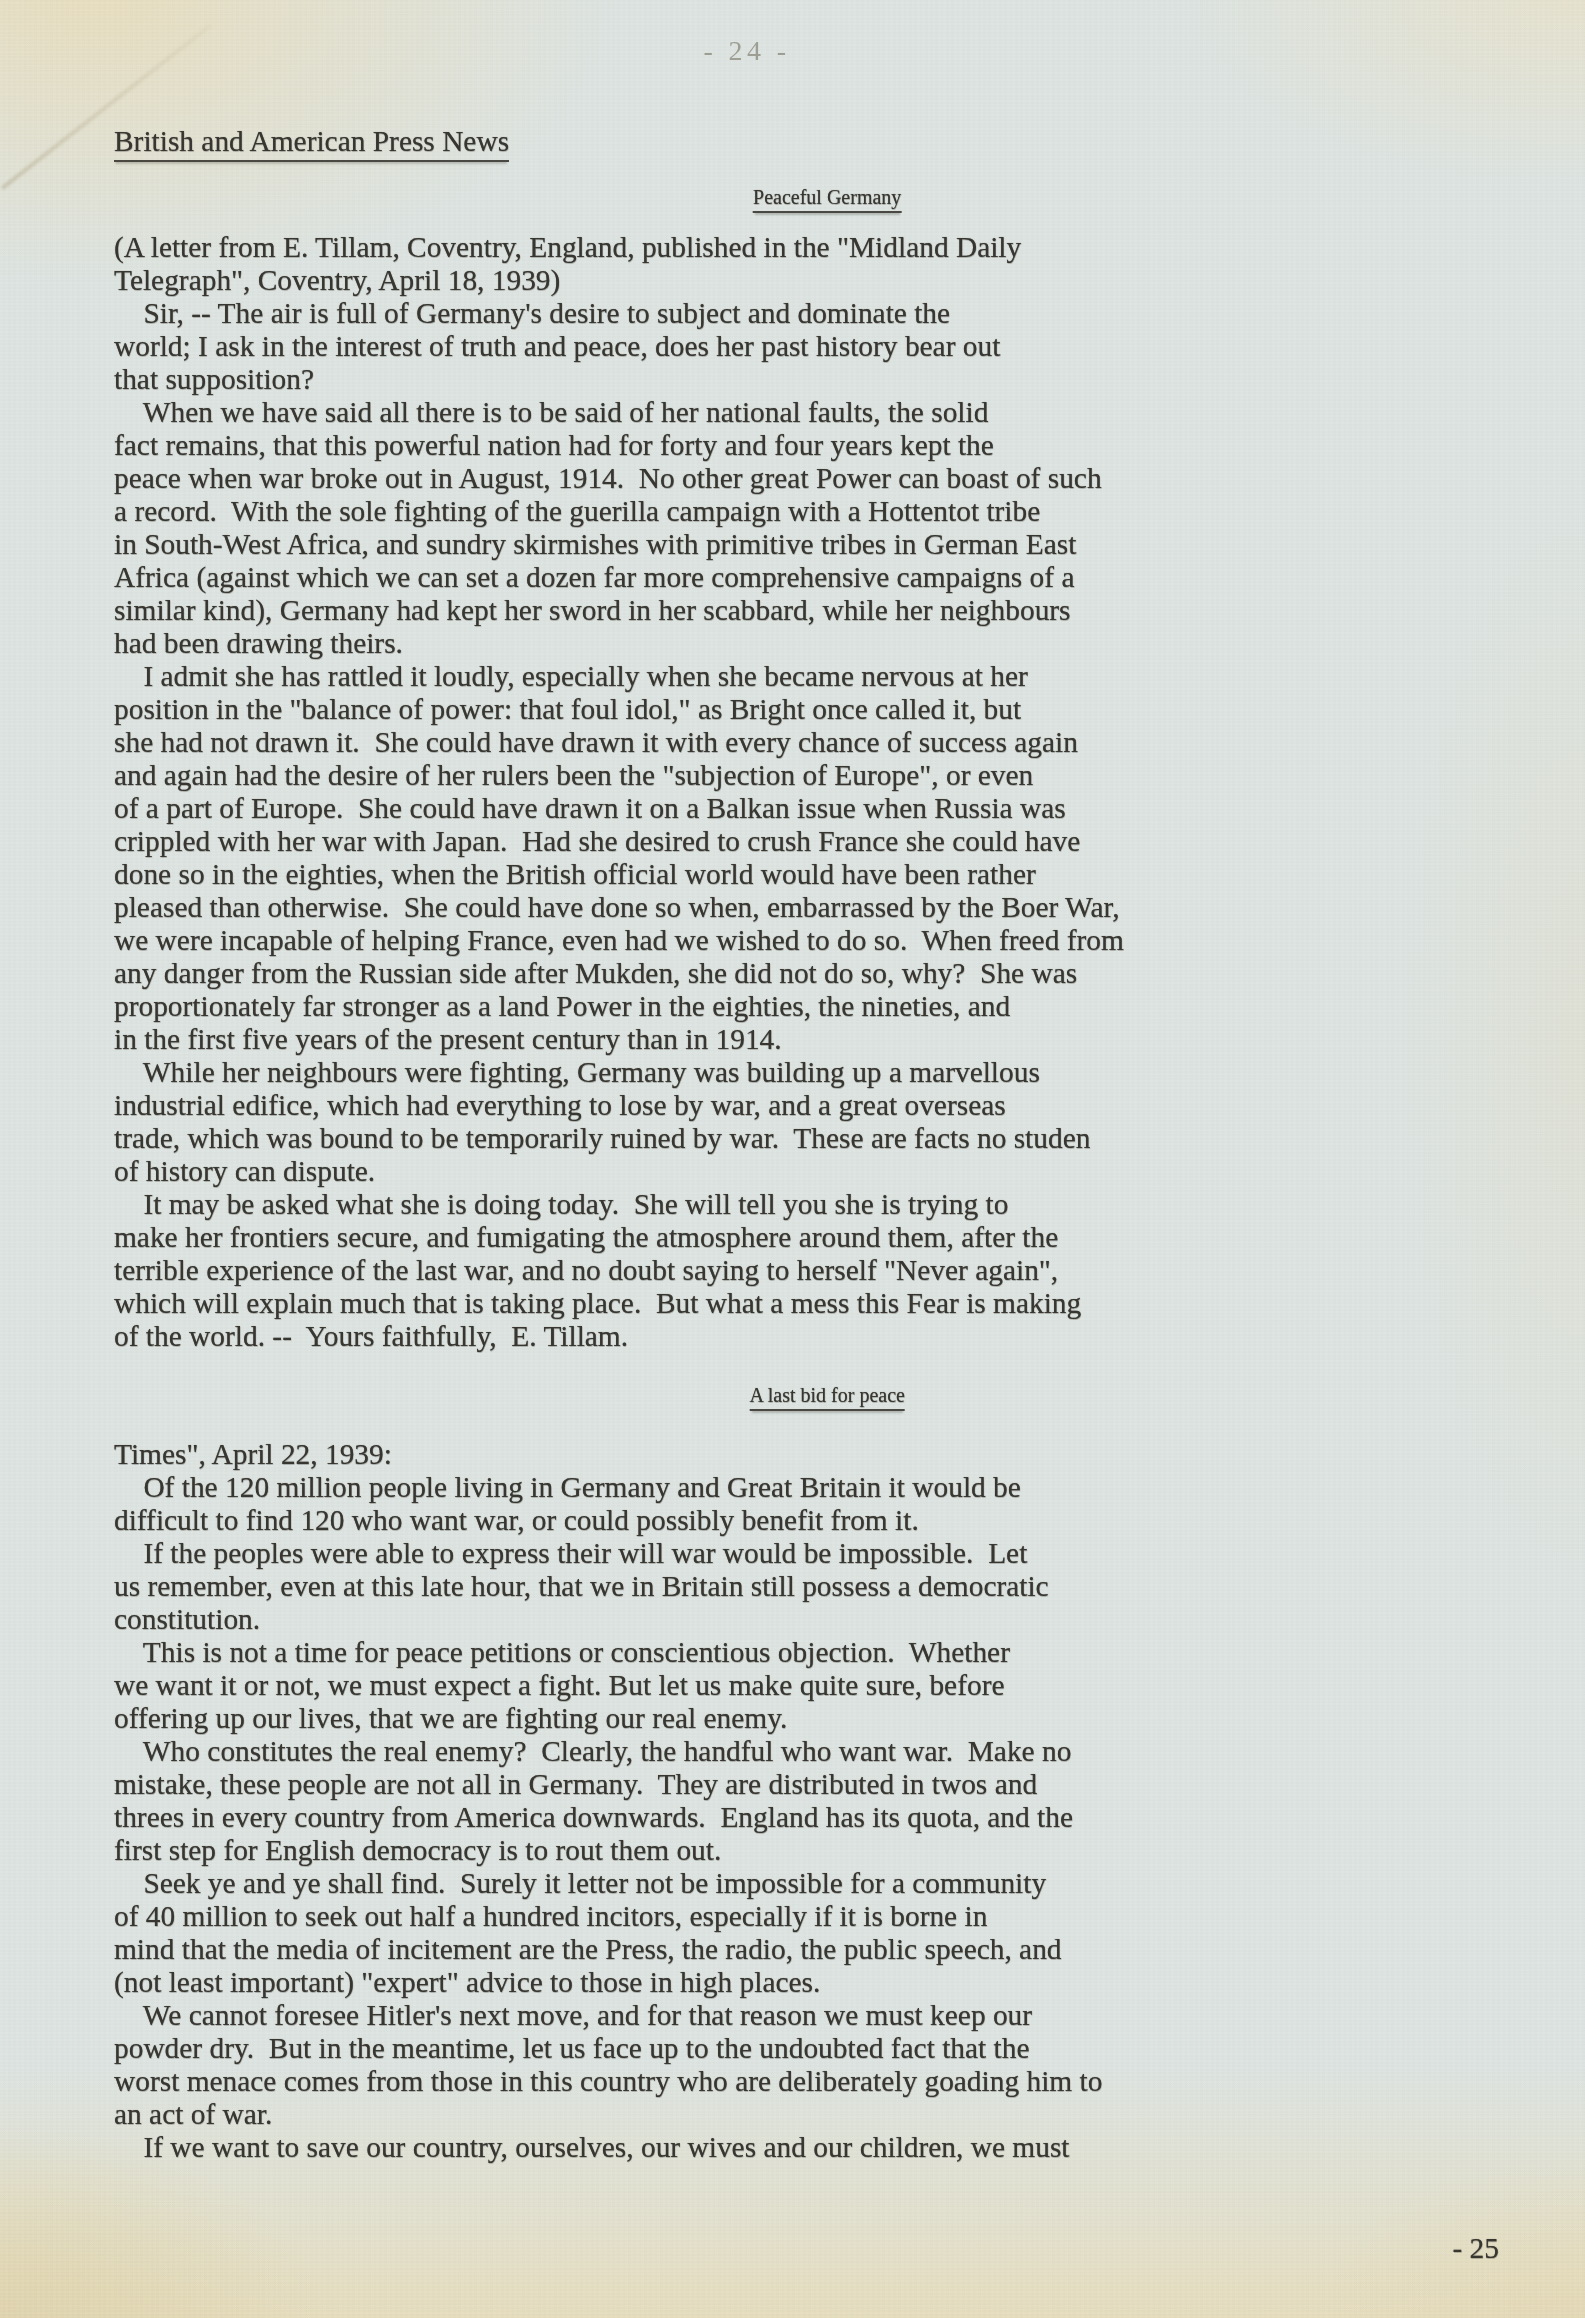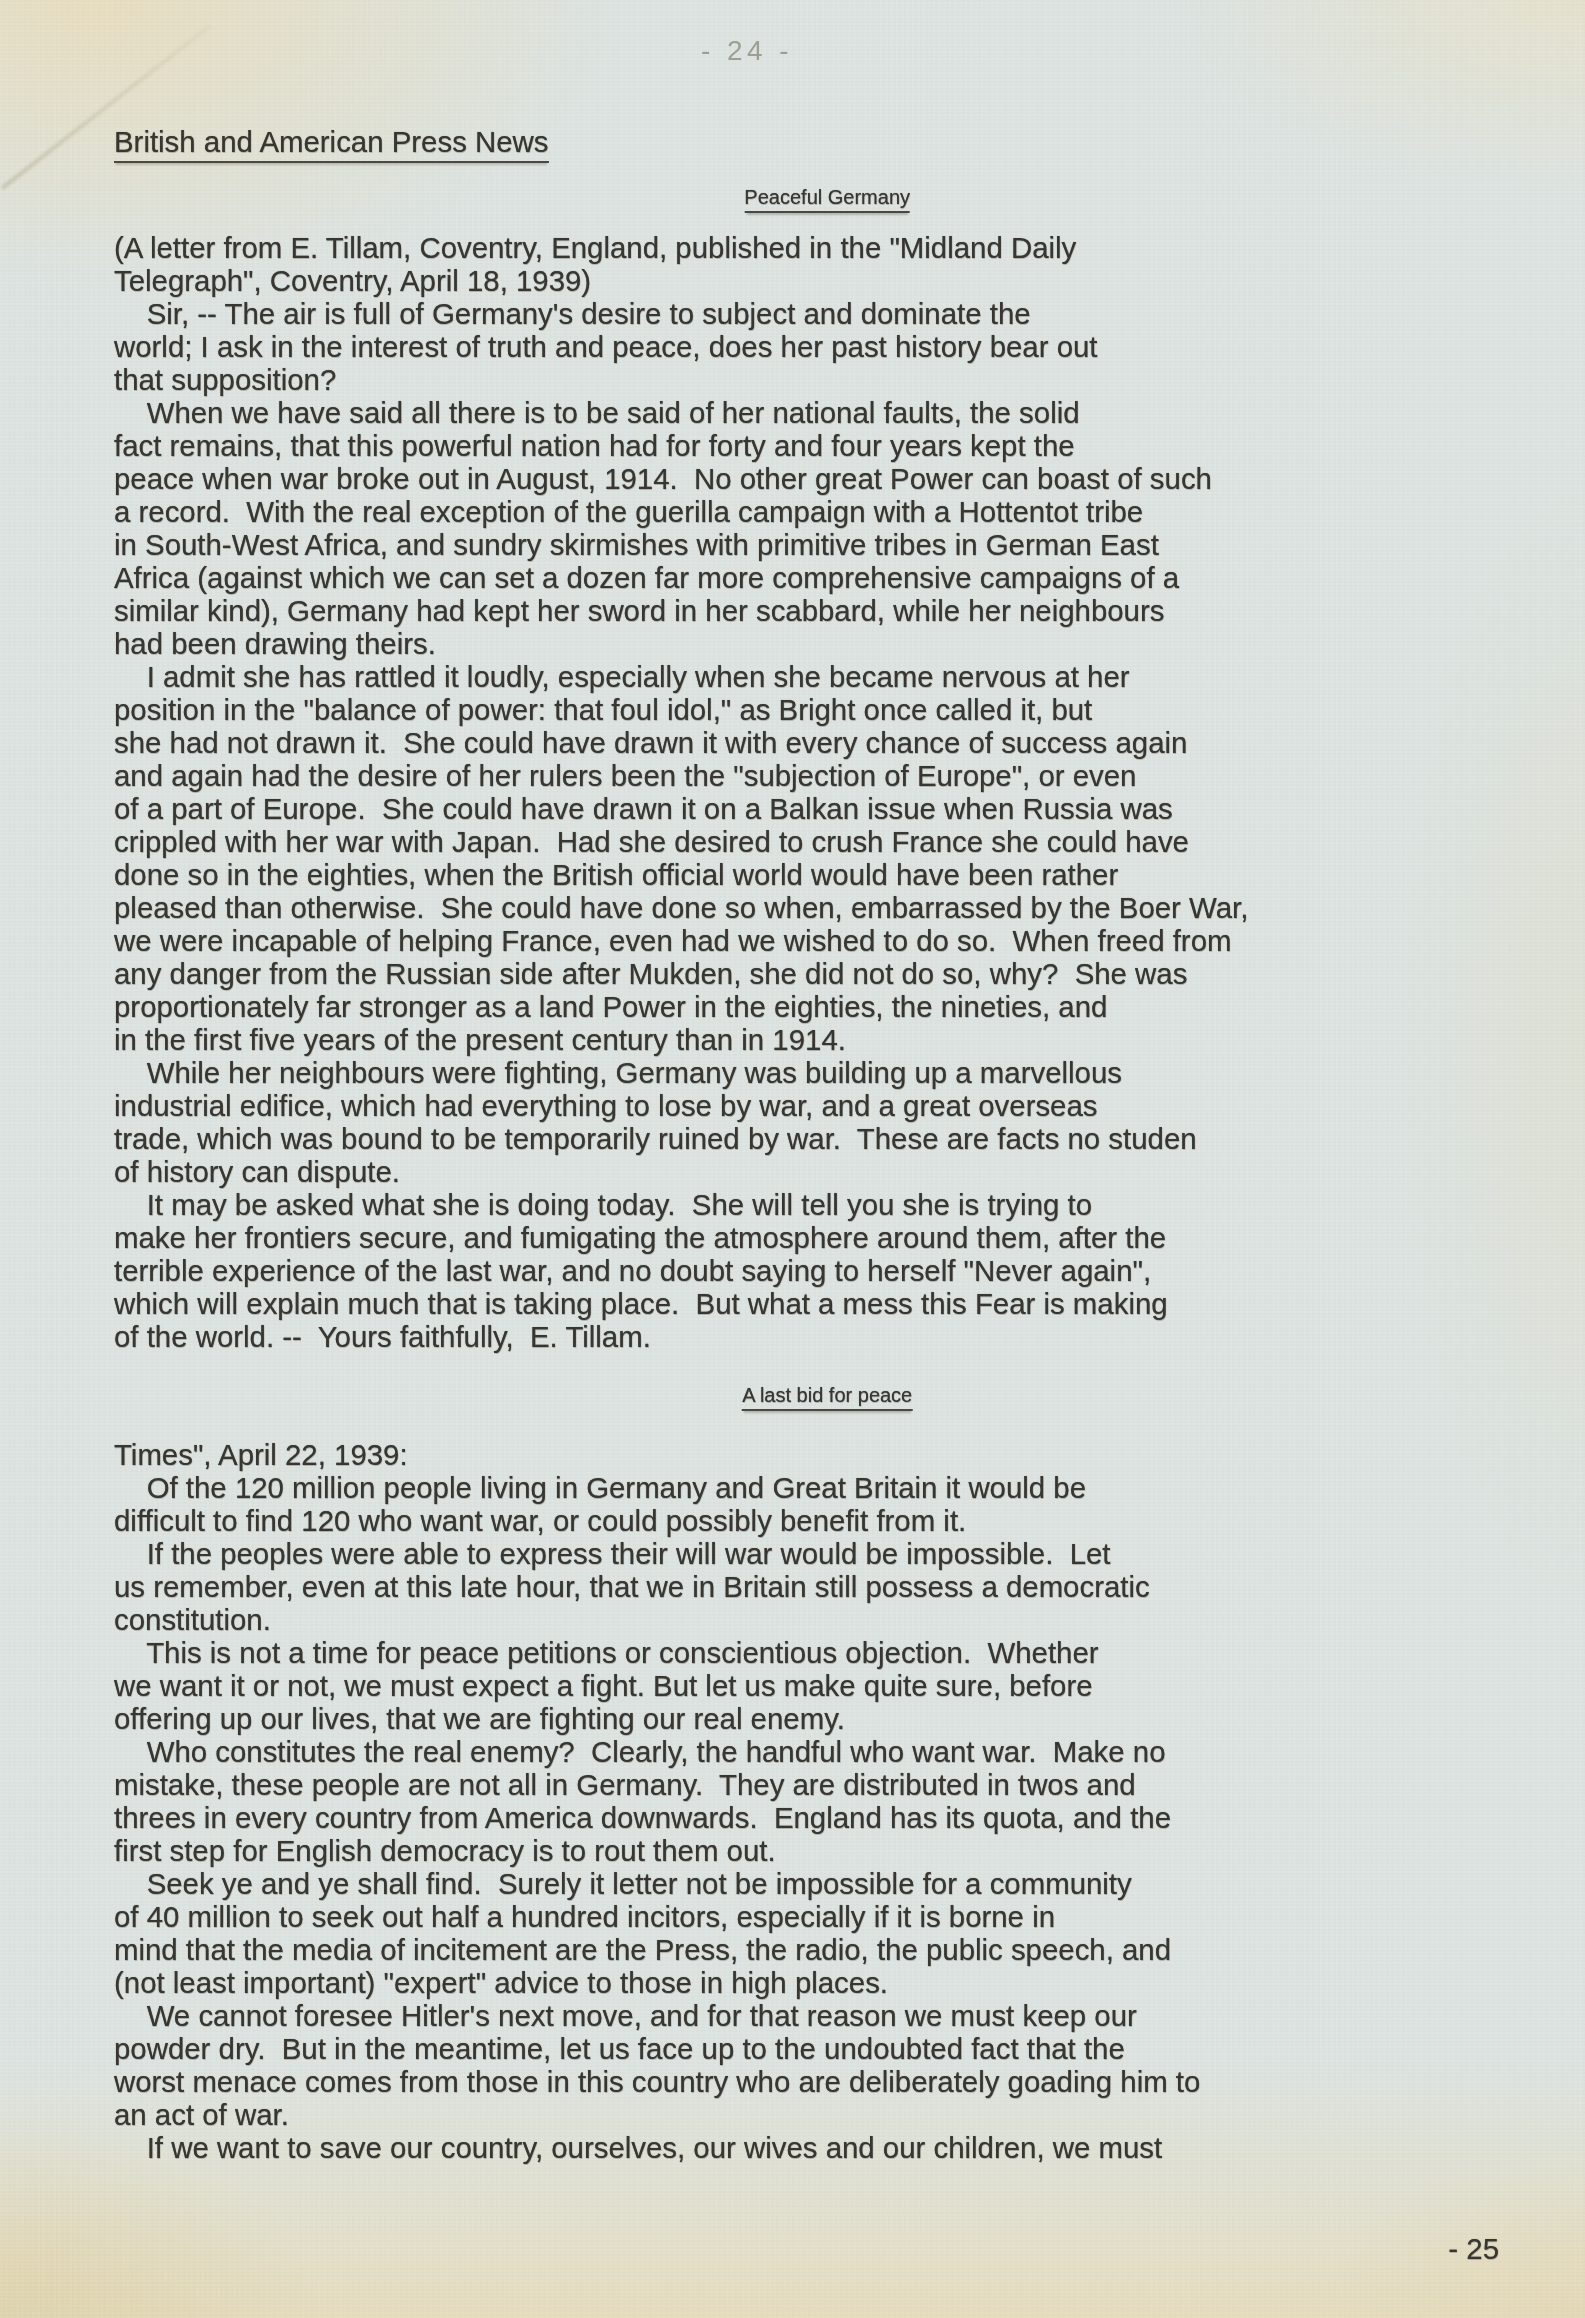--- a/index.html
+++ b/index.html
@@ -14,21 +14,21 @@
     width: 1586px;
     height: 2319px;
     background-color: #dde4e1;
     background-image:
       radial-gradient(ellipse 835px 457px at 6% 0%,  rgba(233,222,190,0.95), rgba(233,222,190,0) 62%),
       radial-gradient(ellipse 615px 299px at 99% 0%, rgba(232,226,203,0.85), rgba(232,226,203,0) 62%),
       radial-gradient(ellipse 492px 290px at 0% 100%, rgba(224,212,174,0.95), rgba(224,212,174,0) 66%),
       radial-gradient(ellipse 404px 246px at 100% 100%, rgba(228,217,182,0.8), rgba(228,217,182,0) 66%),
       linear-gradient(to top, rgba(231,221,188,0.95) 0%, rgba(231,221,188,0.55) 4%, rgba(231,221,188,0) 11%),
       radial-gradient(ellipse 264px 791px at 100% 45%, rgba(226,220,196,0.4), rgba(226,220,196,0) 70%);
-    font-family: Liberation Sans, sans-serif;
+    font-family: Liberation Serif, serif;
     color: #383631;
   }
   .grain {
     position: absolute; inset: 0; pointer-events: none;
     background-image:
       repeating-linear-gradient(0deg,  rgba(110,110,100,0.02) 0 1.8px, rgba(255,255,255,0.015) 1.8px 3.5px),
       repeating-linear-gradient(90deg, rgba(255,255,255,0.02) 0 2.6px, rgba(120,115,100,0.012) 2.6px 5.3px);
   }
   .crease {
     position: absolute; left: -26px; top: 105px; width: 264px; height: 3.5px;
@@ -90,21 +90,21 @@
       <h2 class="section-heading"><span class="u">Peaceful Germany</span></h2>
       <div class="lines">
           <div class="tline">(A letter from E. Tillam, Coventry, England, published in the "Midland Daily</div>
           <div class="tline">Telegraph", Coventry, April 18, 1939)</div>
           <div class="tline">    Sir, -- The air is full of Germany's desire to subject and dominate the</div>
           <div class="tline">world; I ask in the interest of truth and peace, does her past history bear out</div>
           <div class="tline">that supposition?</div>
           <div class="tline">    When we have said all there is to be said of her national faults, the solid</div>
           <div class="tline">fact remains, that this powerful nation had for forty and four years kept the</div>
           <div class="tline">peace when war broke out in August, 1914.  No other great Power can boast of such</div>
-          <div class="tline">a record.  With the real exception of the guerilla campaign with a Hottentot tribe</div>
+          <div class="tline">a record.  With the sole fighting of the guerilla campaign with a Hottentot tribe</div>
           <div class="tline">in South-West Africa, and sundry skirmishes with primitive tribes in German East</div>
           <div class="tline">Africa (against which we can set a dozen far more comprehensive campaigns of a</div>
           <div class="tline">similar kind), Germany had kept her sword in her scabbard, while her neighbours</div>
           <div class="tline">had been drawing theirs.</div>
           <div class="tline">    I admit she has rattled it loudly, especially when she became nervous at her</div>
           <div class="tline">position in the "balance of power: that foul idol," as Bright once called it, but</div>
           <div class="tline">she had not drawn it.  She could have drawn it with every chance of success again</div>
           <div class="tline">and again had the desire of her rulers been the "subjection of Europe", or even</div>
           <div class="tline">of a part of Europe.  She could have drawn it on a Balkan issue when Russia was</div>
           <div class="tline">crippled with her war with Japan.  Had she desired to crush France she could have</div>

